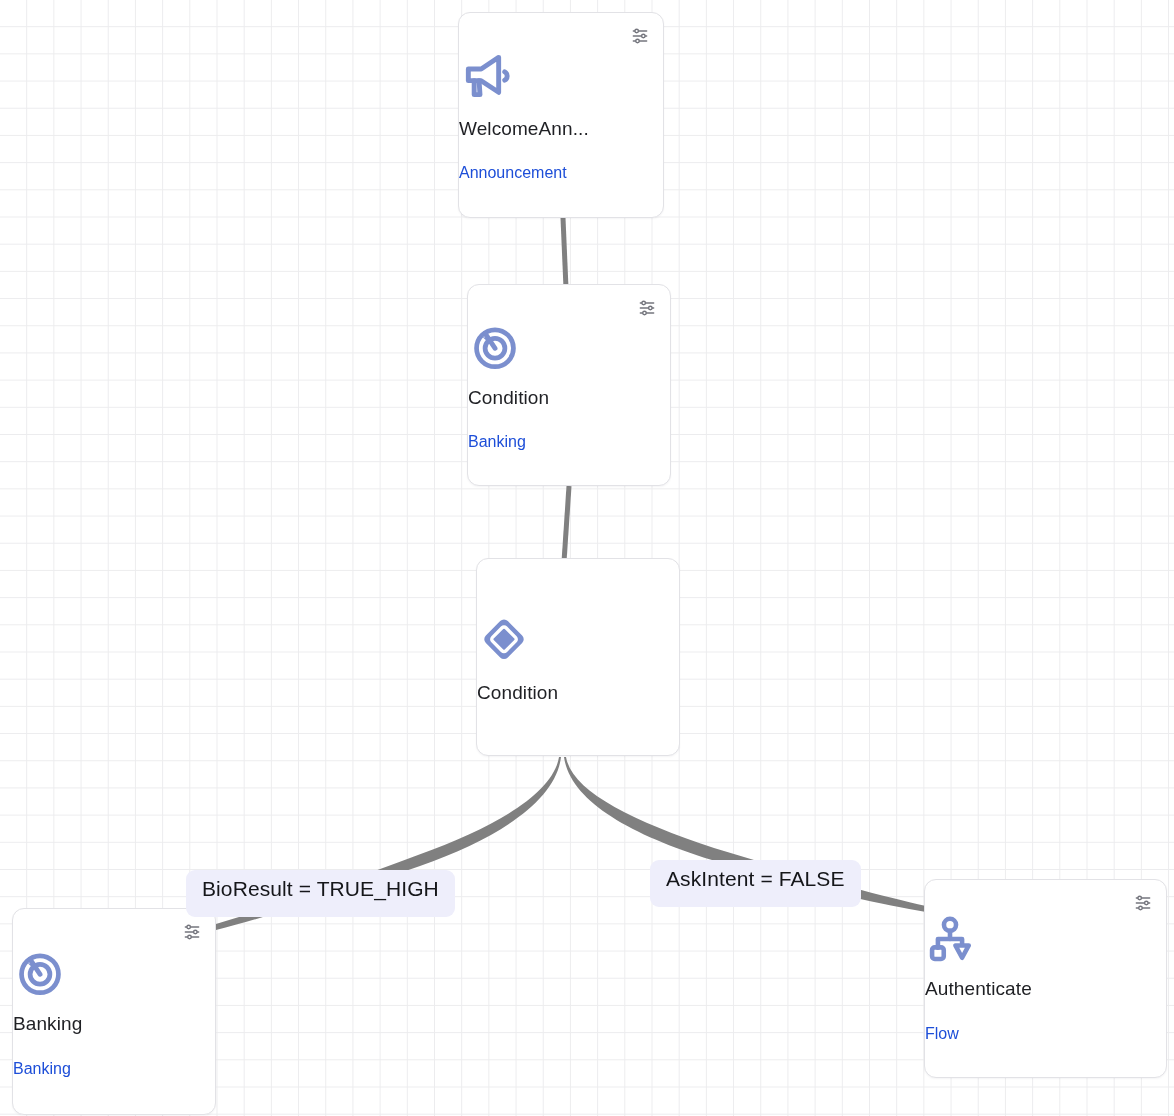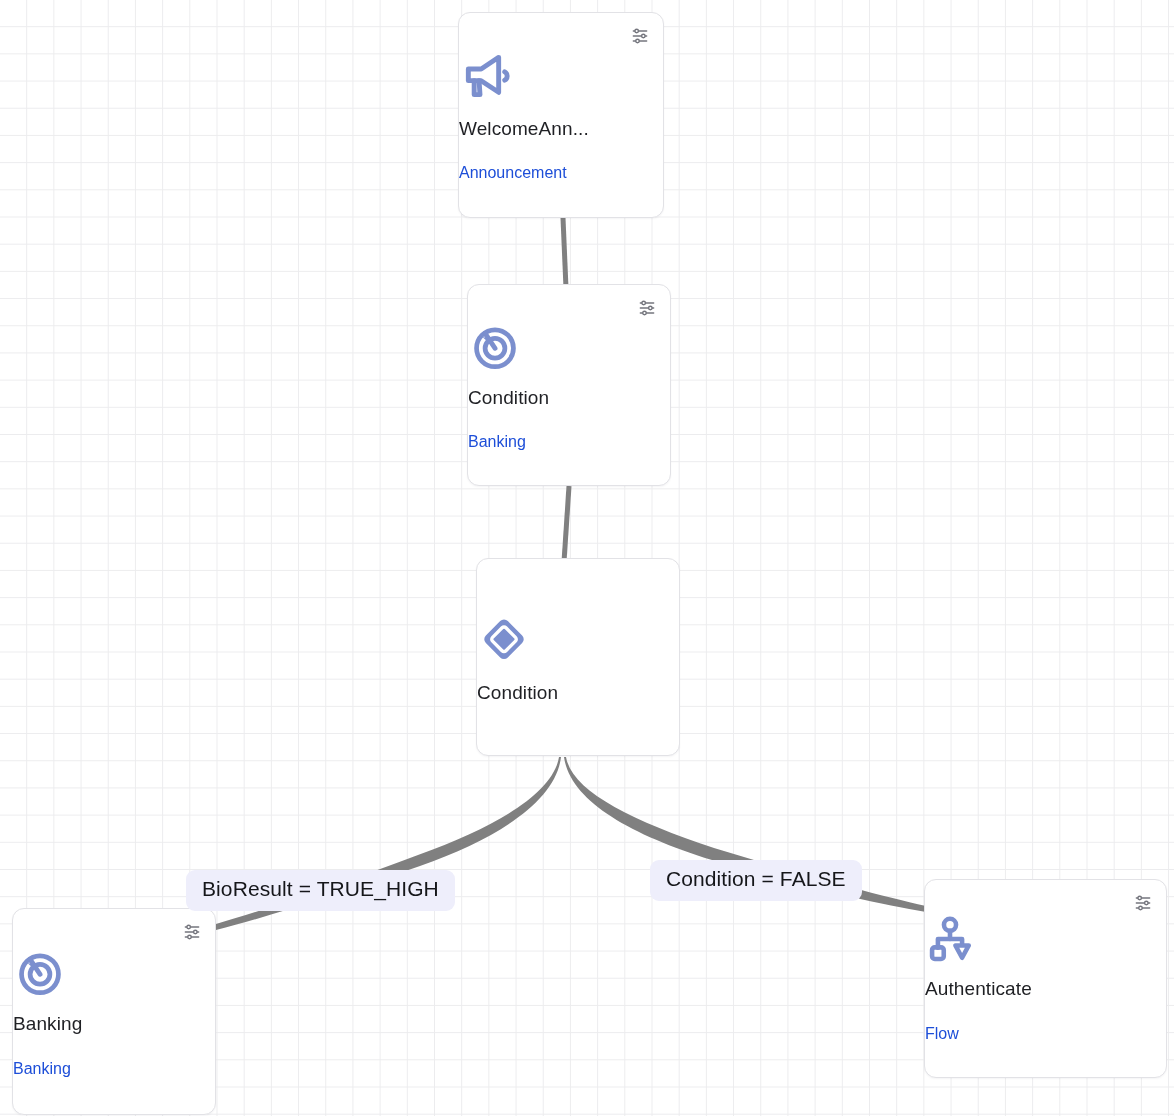--- a/index.html
+++ b/index.html
@@ -88,21 +88,21 @@
     line-height: 1.2;
   }
 
   .node.no-sub .node-title { margin-bottom: 0; }
 
   
   .edge-label {
     position: absolute;
     background: #eeeefb;
     border-radius: 9px;
-    padding: 7px 16px 10px 16px;
+    padding: 7px 16px 16px 16px;
     font-size: 21px;
     color: #15161a;
     white-space: nowrap;
     z-index: 4;
     letter-spacing: 0.1px;
     cursor: pointer;
   }
 
   
   #node-welcome      { left: 458px;  top: 12px;   width: 206px; height: 206px; }
@@ -243,15 +243,15 @@
         <rect x="3.4" y="16" width="5.6" height="5.6" rx="1.3"></rect>
         <path d="M14.6 15.1 L21 15.1 L17.8 21 Z"></path>
       </svg>
     </span>
     <div class="node-title">Authenticate</div>
     <div class="node-subtitle">Flow</div>
   </div>
 
   <div class="edge-label" id="label-true">BioResult = TRUE_HIGH</div>
 
-  <div class="edge-label" id="label-false">Condition = FALSE</div>
+  <div class="edge-label" id="label-false">AskIntent = FALSE</div>
 
 </div>
 
 </body></html>

